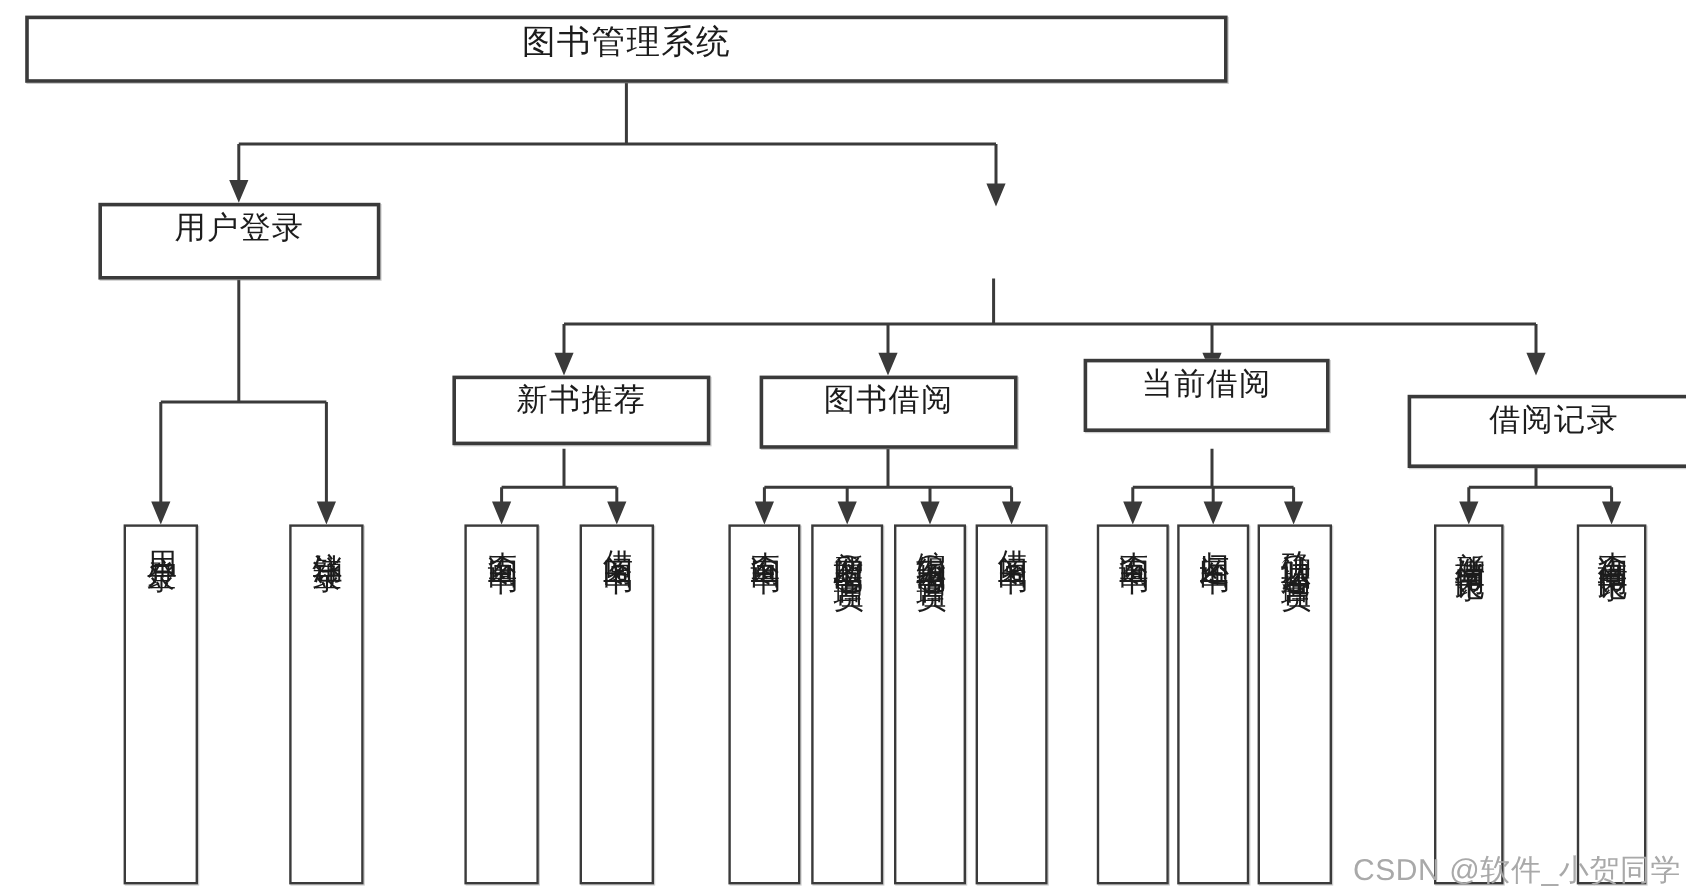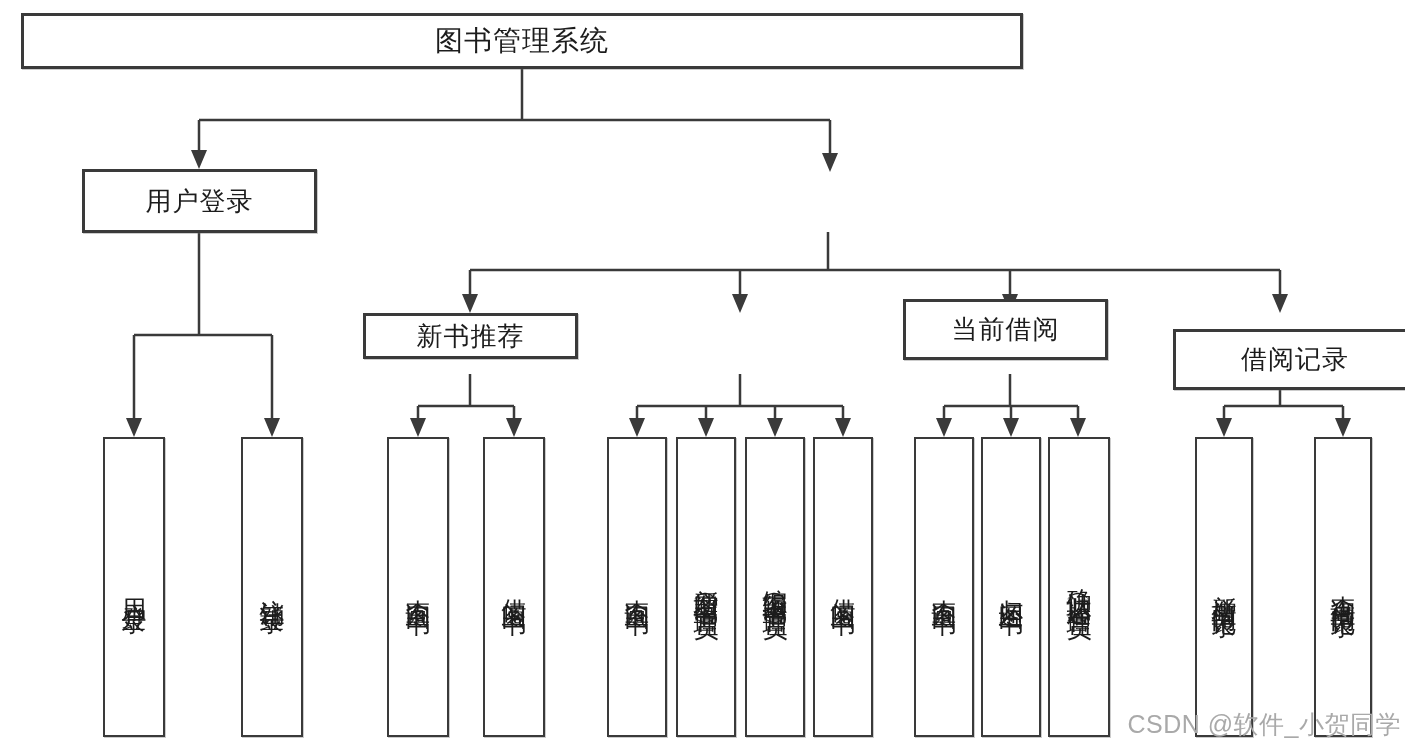--- a/index.html
+++ b/index.html
@@ -9,21 +9,21 @@
     background:#ffffff;
     font-family:"Liberation Sans", sans-serif;
     overflow:hidden;
   }
   #wires{position:absolute;left:0;top:0;z-index:0;}
   .node{
     position:absolute;
     box-sizing:border-box;
     background:#ffffff;
     border:3px solid #3a3a3a;
-    display:flex;align-items:center;justify-content:center;
+    display:flex;justify-content:center;
     color:#1c1c1c;
     z-index:1;
     box-shadow:1px 1px 0 rgba(110,110,110,0.35);
   }
   .root-node .hlabel{font-size:28px;}
   .hlabel{
     font-size:26px;
     white-space:nowrap;
     letter-spacing:1px;
   }
@@ -73,22 +73,25 @@
   </svg>
 
   <div class="node root-node" style="left:21px;top:13px;width:1002px;height:56px">
     <span class="hlabel">图书管理系统</span>
   </div>
 
   <div class="node" style="left:82px;top:169px;width:235px;height:64px">
     <span class="hlabel">用户登录</span>
   </div>
 
-  <div class="node" style="left:363px;top:313px;width:215px;height:46px">
+  <div class="node" style="left:377px;top:313px;width:215px;height:58px">
     <span class="hlabel">新书推荐</span>
+  </div>
+  <div class="node" style="left:633px;top:313px;width:215px;height:61px">
+    <span class="hlabel">图书借阅</span>
   </div>
   <div class="node" style="left:903px;top:299px;width:205px;height:61px">
     <span class="hlabel">当前借阅</span>
   </div>
   <div class="node" style="left:1173px;top:329px;width:244px;height:61px">
     <span class="hlabel">借阅记录</span>
   </div>
 
   <div class="node leaf" style="left:103px;top:437px;width:62px;height:300px">
     <span class="vlabel">用户登录</span>

